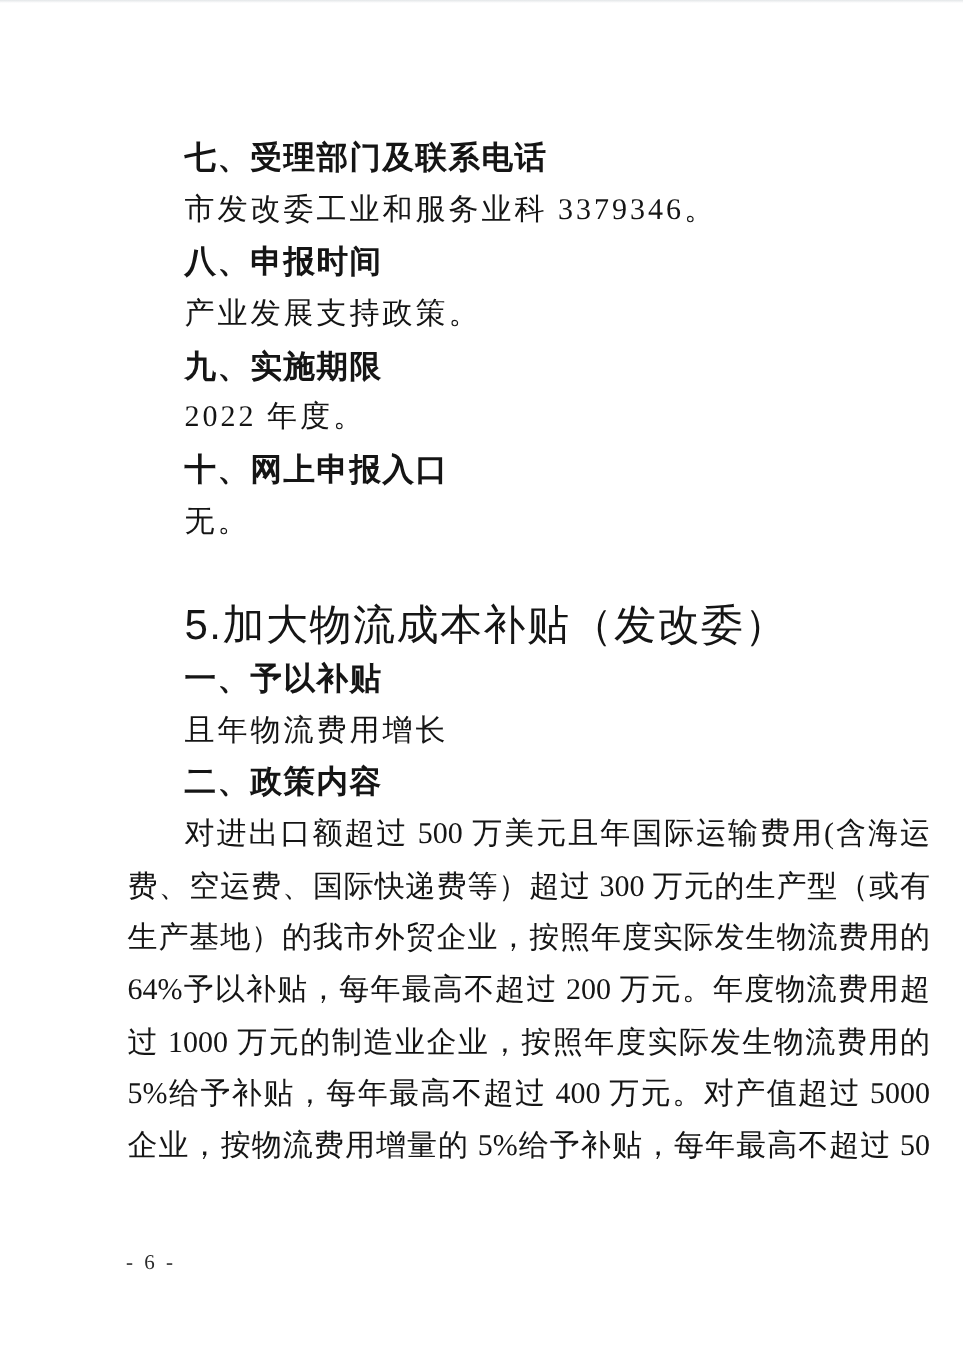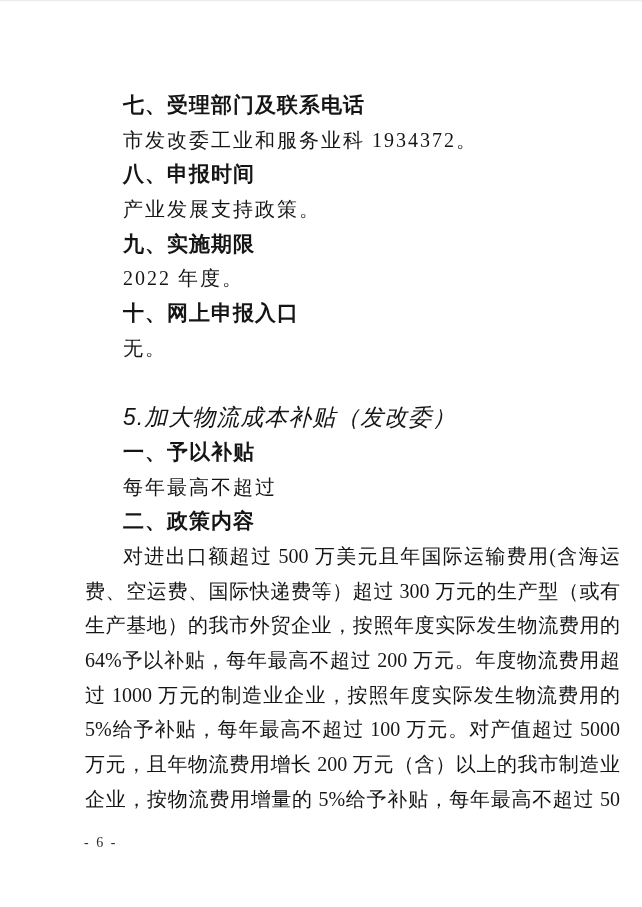--- a/index.html
+++ b/index.html
@@ -42,24 +42,23 @@
   .heading {
     font-weight: bold;
     font-size: 21px;
     letter-spacing: 1px;
   }
   .body-line {
     letter-spacing: 2px;
   }
   .title5 {
     font-family: "Liberation Sans", "DejaVu Sans", sans-serif;
-    font-size: 23px;
+    font-size: 28px;
     letter-spacing: 1px;
     font-weight: 500;
-    font-style: italic;
   }
   .pline {
     text-align: justify;
     text-align-last: justify;
     letter-spacing: 0;
     font-family: Liberation Serif, serif;
   }
   .pfirst {
     text-indent: 38px;
   }
@@ -76,45 +75,44 @@
     line-height: 20px;
   }
 </style>
 </head>
 <body>
 
 <div class="page">
   <div class="content">
 
     <div class="line heading indent">七、受理部门及联系电话</div>
-    <div class="line body-line indent">市发改委工业和服务业科 1934372。</div>
+    <div class="line body-line indent">市发改委工业和服务业科 3379346。</div>
 
     <div class="line heading indent">八、申报时间</div>
     <div class="line body-line indent">产业发展支持政策。</div>
 
     <div class="line heading indent">九、实施期限</div>
     <div class="line body-line indent">2022 年度。</div>
 
     <div class="line heading indent">十、网上申报入口</div>
     <div class="line body-line indent">无。</div>
 
     <div class="line spacer"></div>
 
     <div class="line title5 indent">5.加大物流成本补贴（发改委）</div>
 
     <div class="line heading indent">一、予以补贴</div>
-    <div class="line body-line indent">每年最高不超过</div>
+    <div class="line body-line indent">且年物流费用增长</div>
 
     <div class="line heading indent">二、政策内容</div>
 
     <div class="line pline pfirst">对进出口额超过 500 万美元且年国际运输费用(含海运</div>
     <div class="line pline">费、空运费、国际快递费等）超过 300 万元的生产型（或有</div>
     <div class="line pline">生产基地）的我市外贸企业，按照年度实际发生物流费用的</div>
     <div class="line pline">64%予以补贴，每年最高不超过 200 万元。年度物流费用超</div>
     <div class="line pline">过 1000 万元的制造业企业，按照年度实际发生物流费用的</div>
-    <div class="line pline">5%给予补贴，每年最高不超过 100 万元。对产值超过 5000</div>
-    <div class="line pline">万元，且年物流费用增长 200 万元（含）以上的我市制造业</div>
+    <div class="line pline">5%给予补贴，每年最高不超过 400 万元。对产值超过 5000</div>
     <div class="line pline">企业，按物流费用增量的 5%给予补贴，每年最高不超过 50</div>
 
   </div>
 
   <div class="footer">- 6 -</div>
 </div>
 
 </body></html>

